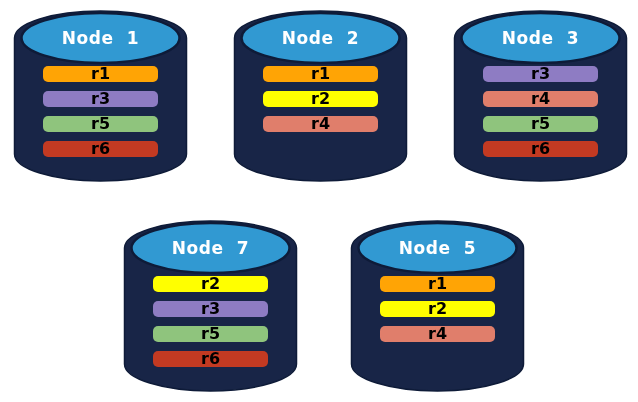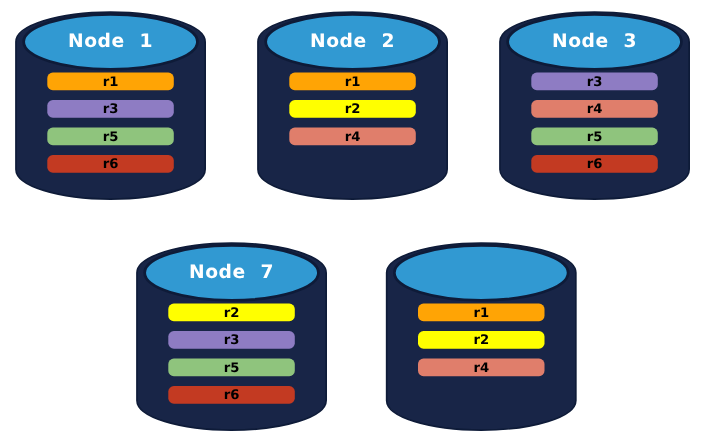--- a/index.html
+++ b/index.html
@@ -56,21 +56,21 @@
     left: 30px;
     width: 115px;
   }
   .bar {
     width: 115px;
     height: 16px;
     margin-bottom: 9px;
     border-radius: 5px;
     text-align: center;
     line-height: 16px;
-    font-size: 12px;
+    font-size: 16px;
     font-weight: bold;
     color: var(--replica-label-color, #000000);
   }
 </style>
 </head>
 <body>
 
 <div id="canvas">
   <div class="node" style="left: 13px; top: 10px;">
     <svg class="cylinder" viewBox="0 0 175 173" aria-hidden="true">
@@ -125,19 +125,20 @@
         <div class="bar" style="background: rgb(143, 196, 125);"><span>r5</span></div>
         <div class="bar" style="background: rgb(195, 58, 34);"><span>r6</span></div>
       </div>
   </div>
 
   <div class="node" style="left: 350px; top: 220px;">
     <svg class="cylinder" viewBox="0 0 175 173" aria-hidden="true">
       <path class="cyl-body" d="M 1.5,28 A 86,27 0 0 1 173.5,28 L 173.5,144 A 86,27 0 0 1 1.5,144 Z"></path>
       <ellipse class="cyl-top" cx="87.5" cy="28" rx="79" ry="25"></ellipse>
     </svg>
+    <div class="node-title">Node 5</div>
     <div class="bars">
         <div class="bar" style="background: rgb(255, 164, 5);"><span>r1</span></div>
         <div class="bar" style="background: rgb(255, 255, 0);"><span>r2</span></div>
         <div class="bar" style="background: rgb(224, 126, 107);"><span>r4</span></div>
       </div>
   </div>
 </div>
 
 </body></html>

